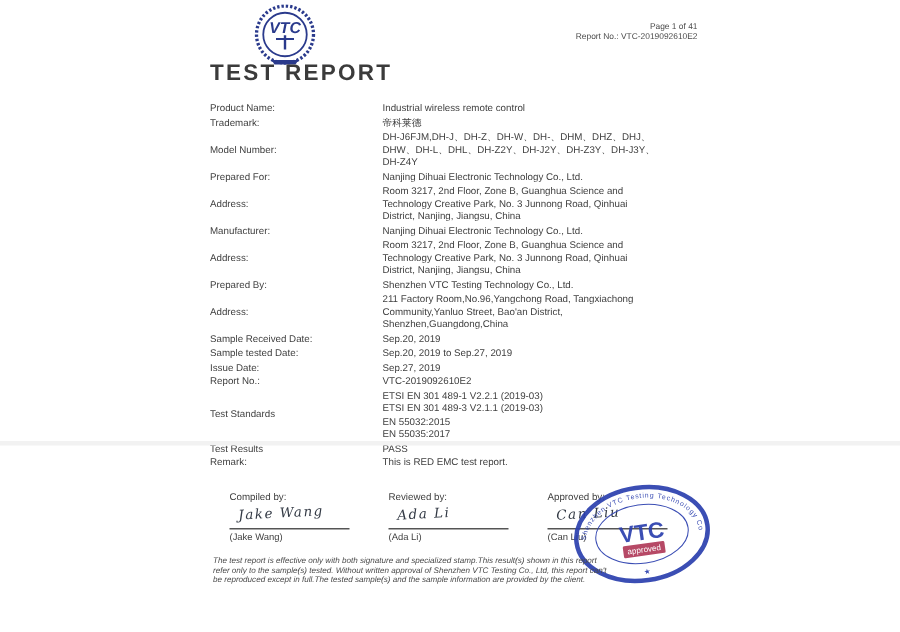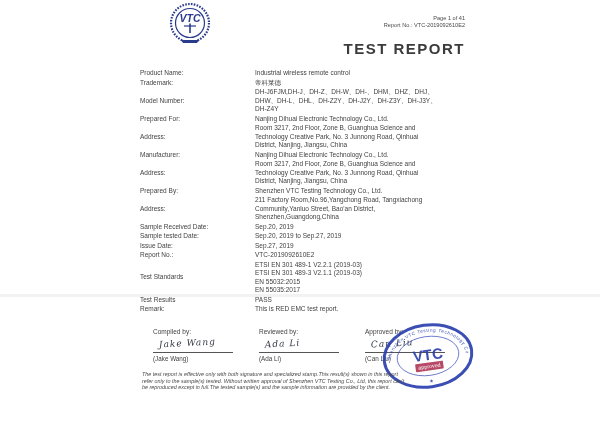--- a/index.html
+++ b/index.html
@@ -19,21 +19,21 @@
   }
   .page{position:relative;width:600px;height:297px;background:#fff;}
 
   
   .logo{position:absolute;left:168px;top:3px;width:44px;height:42px;}
   .page-info{
     position:absolute;top:15px;right:135px;text-align:right;
     font-size:5.6px;line-height:7px;color:#4a4a4a;
   }
   .title{
-    position:absolute;top:40px;left:140px;width:325px;text-align:right;
+    position:absolute;top:40px;left:140px;width:325px;text-align:left;
     font-size:15px;font-weight:bold;letter-spacing:1.5px;color:#3b3b3b;
   }
 
   
   .fields{position:absolute;left:140px;top:69px;width:325px;}
   .field-row{display:flex;align-items:center;margin-bottom:1px;}
   .field-label{flex:0 0 115px;font-size:6.5px;line-height:8.5px;}
   .field-value{flex:1;font-size:6.5px;line-height:8.5px;}
 
   

